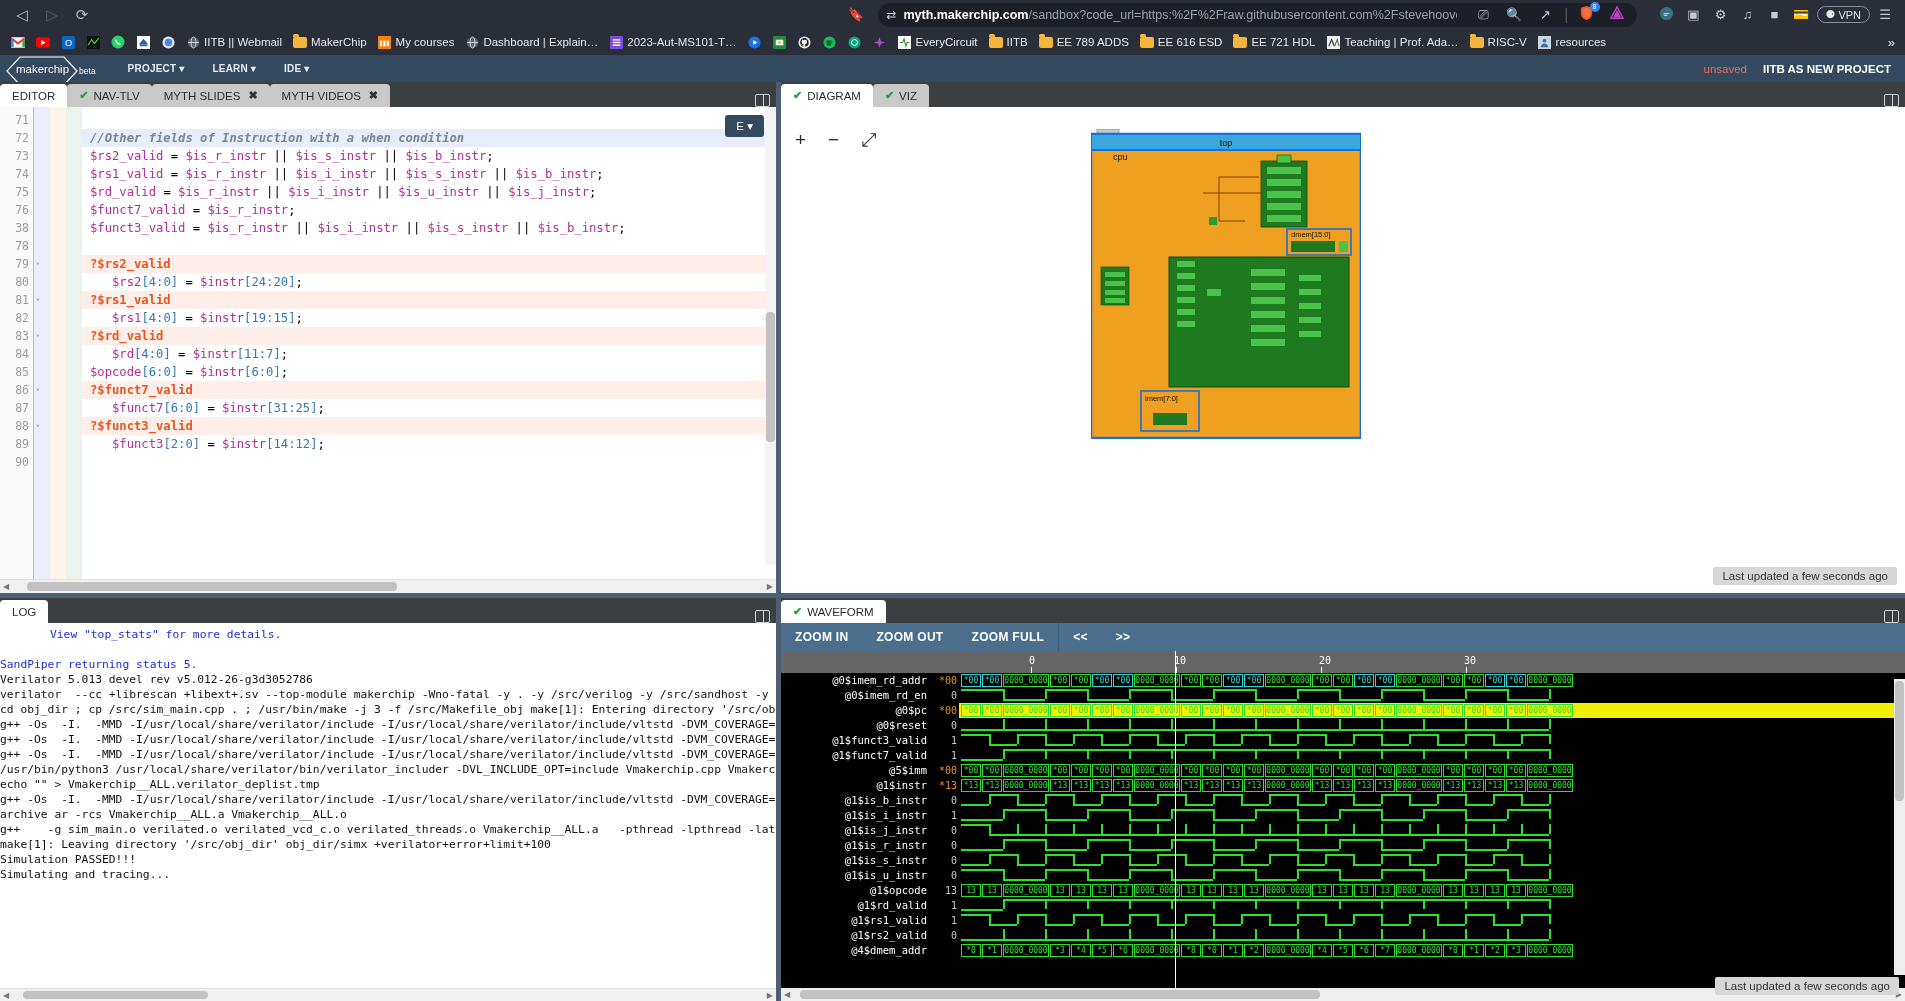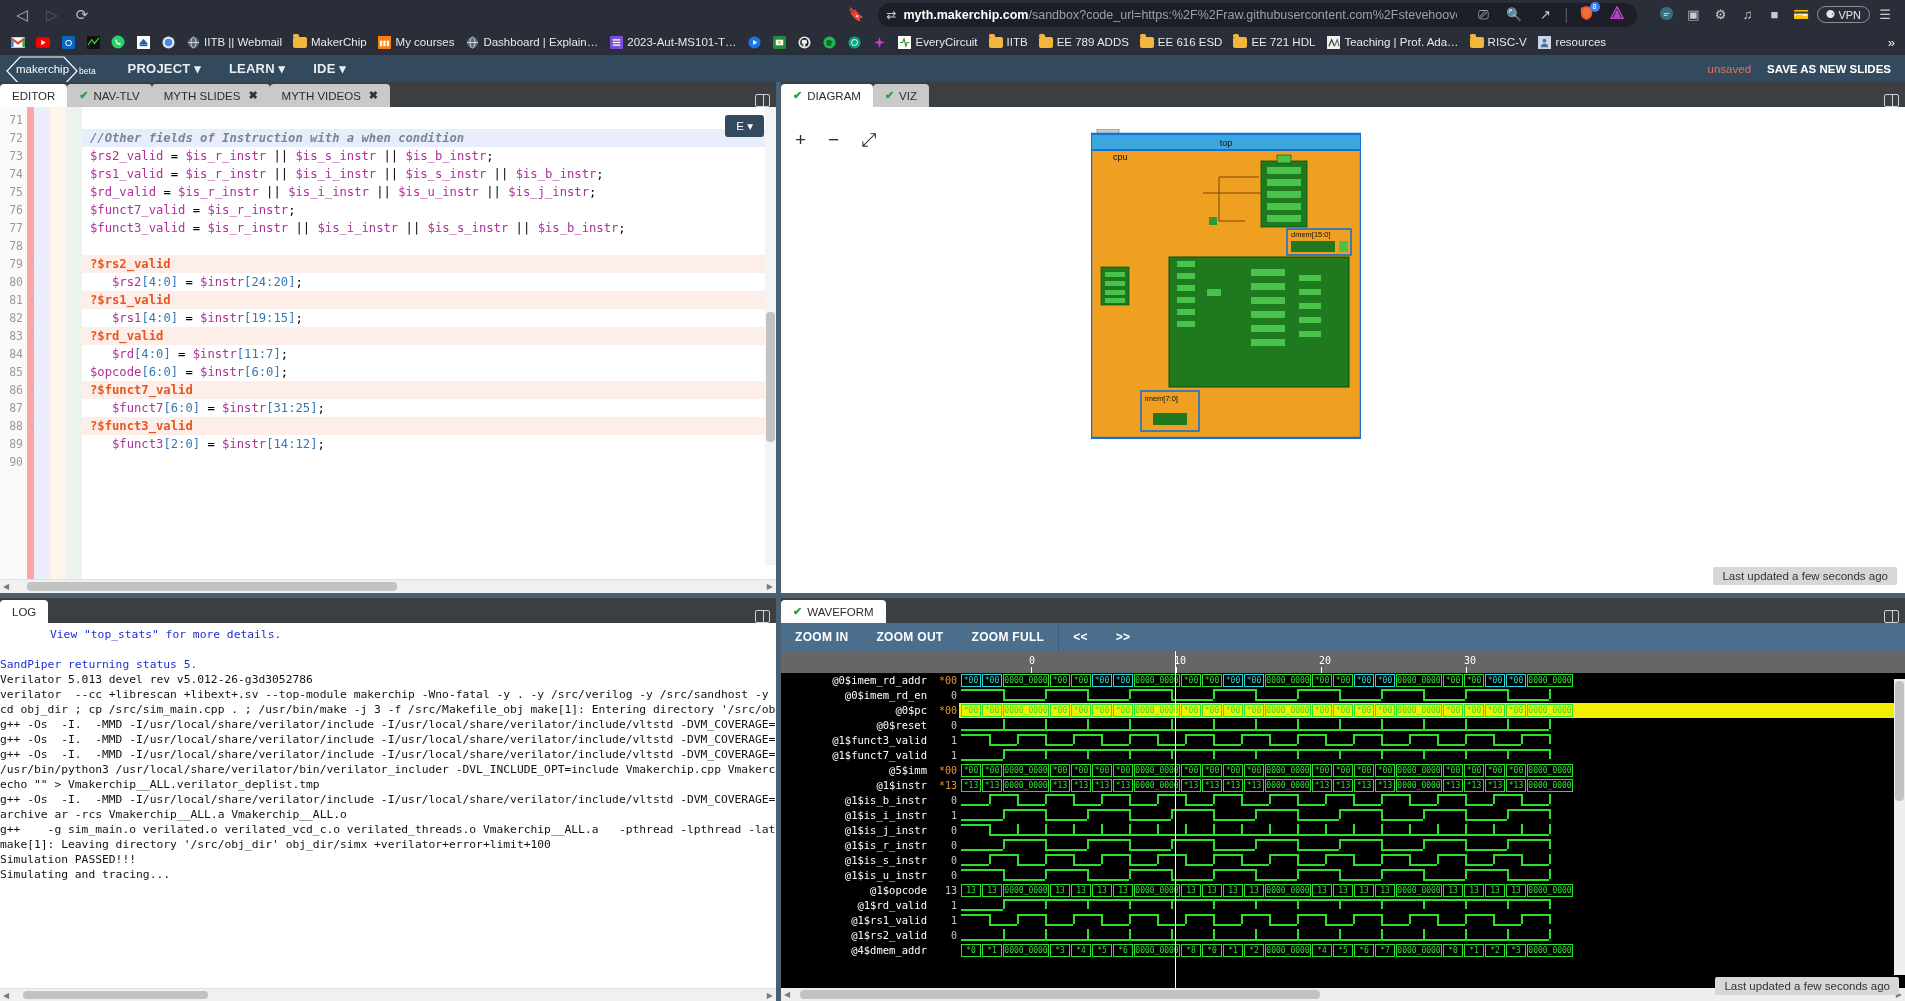--- a/index.html
+++ b/index.html
@@ -59,21 +59,21 @@
   .mc-header {
     height: 27px; background: #33495e; display: flex; align-items: center;
     padding: 0 10px; gap: 0;
   }
   .mc-logo-wrap { display: flex; align-items: flex-end; gap: 4px; padding-right: 18px; }
   .mc-hex {
     position: relative; color: #fff; font-size: 11.5px; padding: 2px 6px;
   }
   .mc-hex svg { position: absolute; left: -4px; top: -5px; }
   .mc-beta { color: #ffffff; font-size: 8.5px; padding-bottom: 1px; }
-  .mc-menu { color: #e9edf2; font-size: 13px; font-weight: bold; padding: 0 14px; letter-spacing: 0.2px; }
+  .mc-menu { color: #e9edf2; font-size: 10px; font-weight: bold; padding: 0 14px; letter-spacing: 0.2px; }
   .mc-right { margin-left: auto; display: flex; align-items: center; gap: 16px; padding-right: 4px; }
   .unsaved { color: #f26d4f; font-size: 11.5px; }
   .save-new { color: #ffffff; font-size: 11.5px; font-weight: bold; }
 
   
   .workspace { display: flex; height: 919px; background: #3c3f41; }
   .col-left { width: 776px; display: flex; flex-direction: column; }
   .vsplit { width: 5px; background: #4a6073; }
   .col-right { flex: 1; display: flex; flex-direction: column; }
   .hsplit { height: 5px; background: #4a6073; }
@@ -90,21 +90,21 @@
   .ptab .x { color: #333; font-size: 11px; font-weight: bold; margin-left: 3px; }
   .split-ic {
     margin-left: auto; margin-right: 6px; width: 15px; height: 13px;
     border: 1.6px solid #cfd2d6; border-radius: 2px; position: relative;
   }
   .split-ic::after { content:''; position:absolute; left:50%; top:0; bottom:0; width:1.6px; background:#cfd2d6; }
 
   
   .editor-panel { flex: 1; background: #fff; display: flex; flex-direction: column; position: relative; overflow: hidden; }
   .editor-body { flex: 1; display: flex; font-family: "DejaVu Sans Mono", monospace; font-size: 12.2px; position: relative; overflow: hidden; }
-  .gutter { width: 34px; background: #fafafa; border-right: 7px solid #fca5a5; padding-top: 4px; text-align: right; }
+  .gutter { width: 34px; background: #fafafa; border-right: 1px solid #fca5a5; padding-top: 4px; text-align: right; }
   .gline { height: 18px; line-height: 18px; color: #9a9a9a; font-size: 11.5px; padding-right: 4px; position: relative; }
   .gline .fold { position: absolute; right: -7px; color: #b0b0b0; font-size: 7px; top: 0; }
   .indentcols { display: flex; }
   .icol { width: 16px; height: 100%; }
   .icol.c1 { background: #eceefb; }
   .icol.c2 { background: #fdf5e9; }
   .icol.c3 { background: #eaf4ec; }
   .code-area { flex: 1; padding-top: 4px; position: relative; overflow: hidden; }
   .cline { height: 18px; line-height: 18px; white-space: pre; padding-left: 8px; }
   .cline.hl { background: #e8edfb; }
@@ -468,21 +468,21 @@
         </svg>
       <span style="position:relative;z-index:2;">makerchip</span>
     </div>
     <span class="mc-beta">beta</span>
   </div>
   <div class="mc-menu">PROJECT ▾</div>
   <div class="mc-menu">LEARN ▾</div>
   <div class="mc-menu">IDE ▾</div>
   <div class="mc-right">
     <span class="unsaved">unsaved</span>
-    <span class="save-new">SAVE AS NEW SLIDES</span>
+    <span class="save-new">IITB AS NEW PROJECT</span>
   </div>
 </div>
 
 <div class="workspace">
 
   <div class="col-left">
 
     <div class="tabstrip">
       <div class="ptab active">
           <span>EDITOR</span>
@@ -504,21 +504,21 @@
 
     <div class="editor-panel">
       <div class="editor-body">
         <div class="gutter" id="gutter">
             <div class="gline">71</div>
             <div class="gline">72</div>
             <div class="gline">73</div>
             <div class="gline">74</div>
             <div class="gline">75</div>
             <div class="gline">76</div>
-            <div class="gline">77</div>
+            <div class="gline">38</div>
             <div class="gline">78</div>
             <div class="gline">79<span class="fold">▾</span></div>
             <div class="gline">80</div>
             <div class="gline">81<span class="fold">▾</span></div>
             <div class="gline">82</div>
             <div class="gline">83<span class="fold">▾</span></div>
             <div class="gline">84</div>
             <div class="gline">85</div>
             <div class="gline">86<span class="fold">▾</span></div>
             <div class="gline">87</div>

